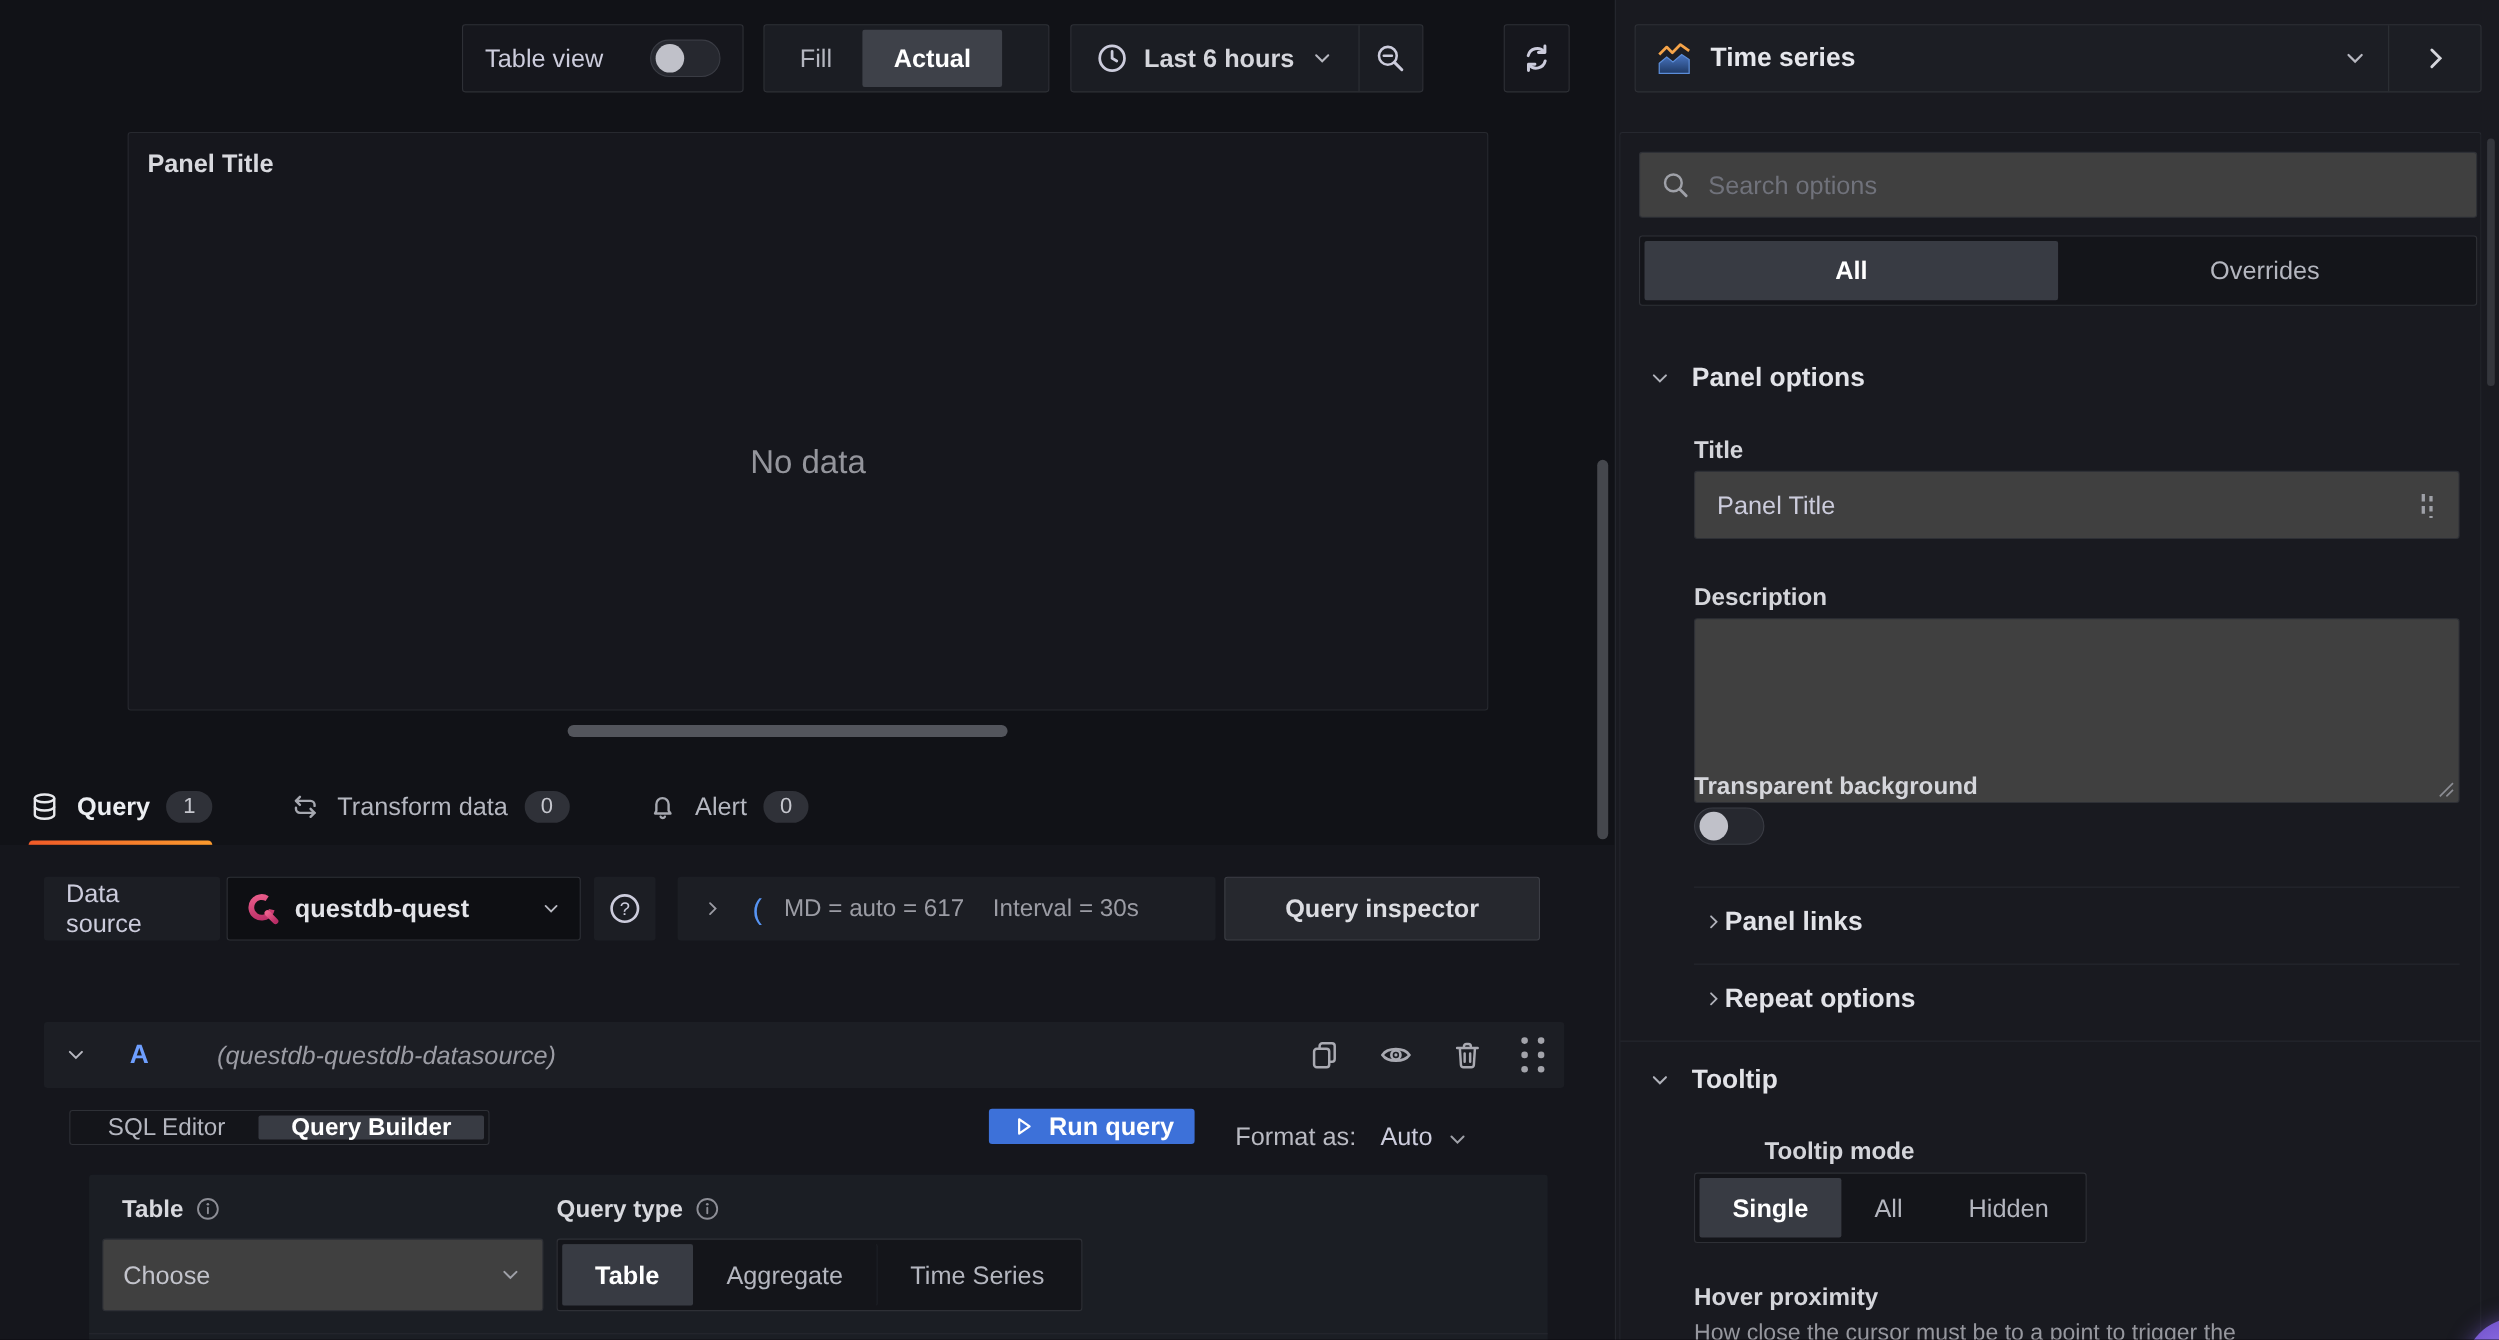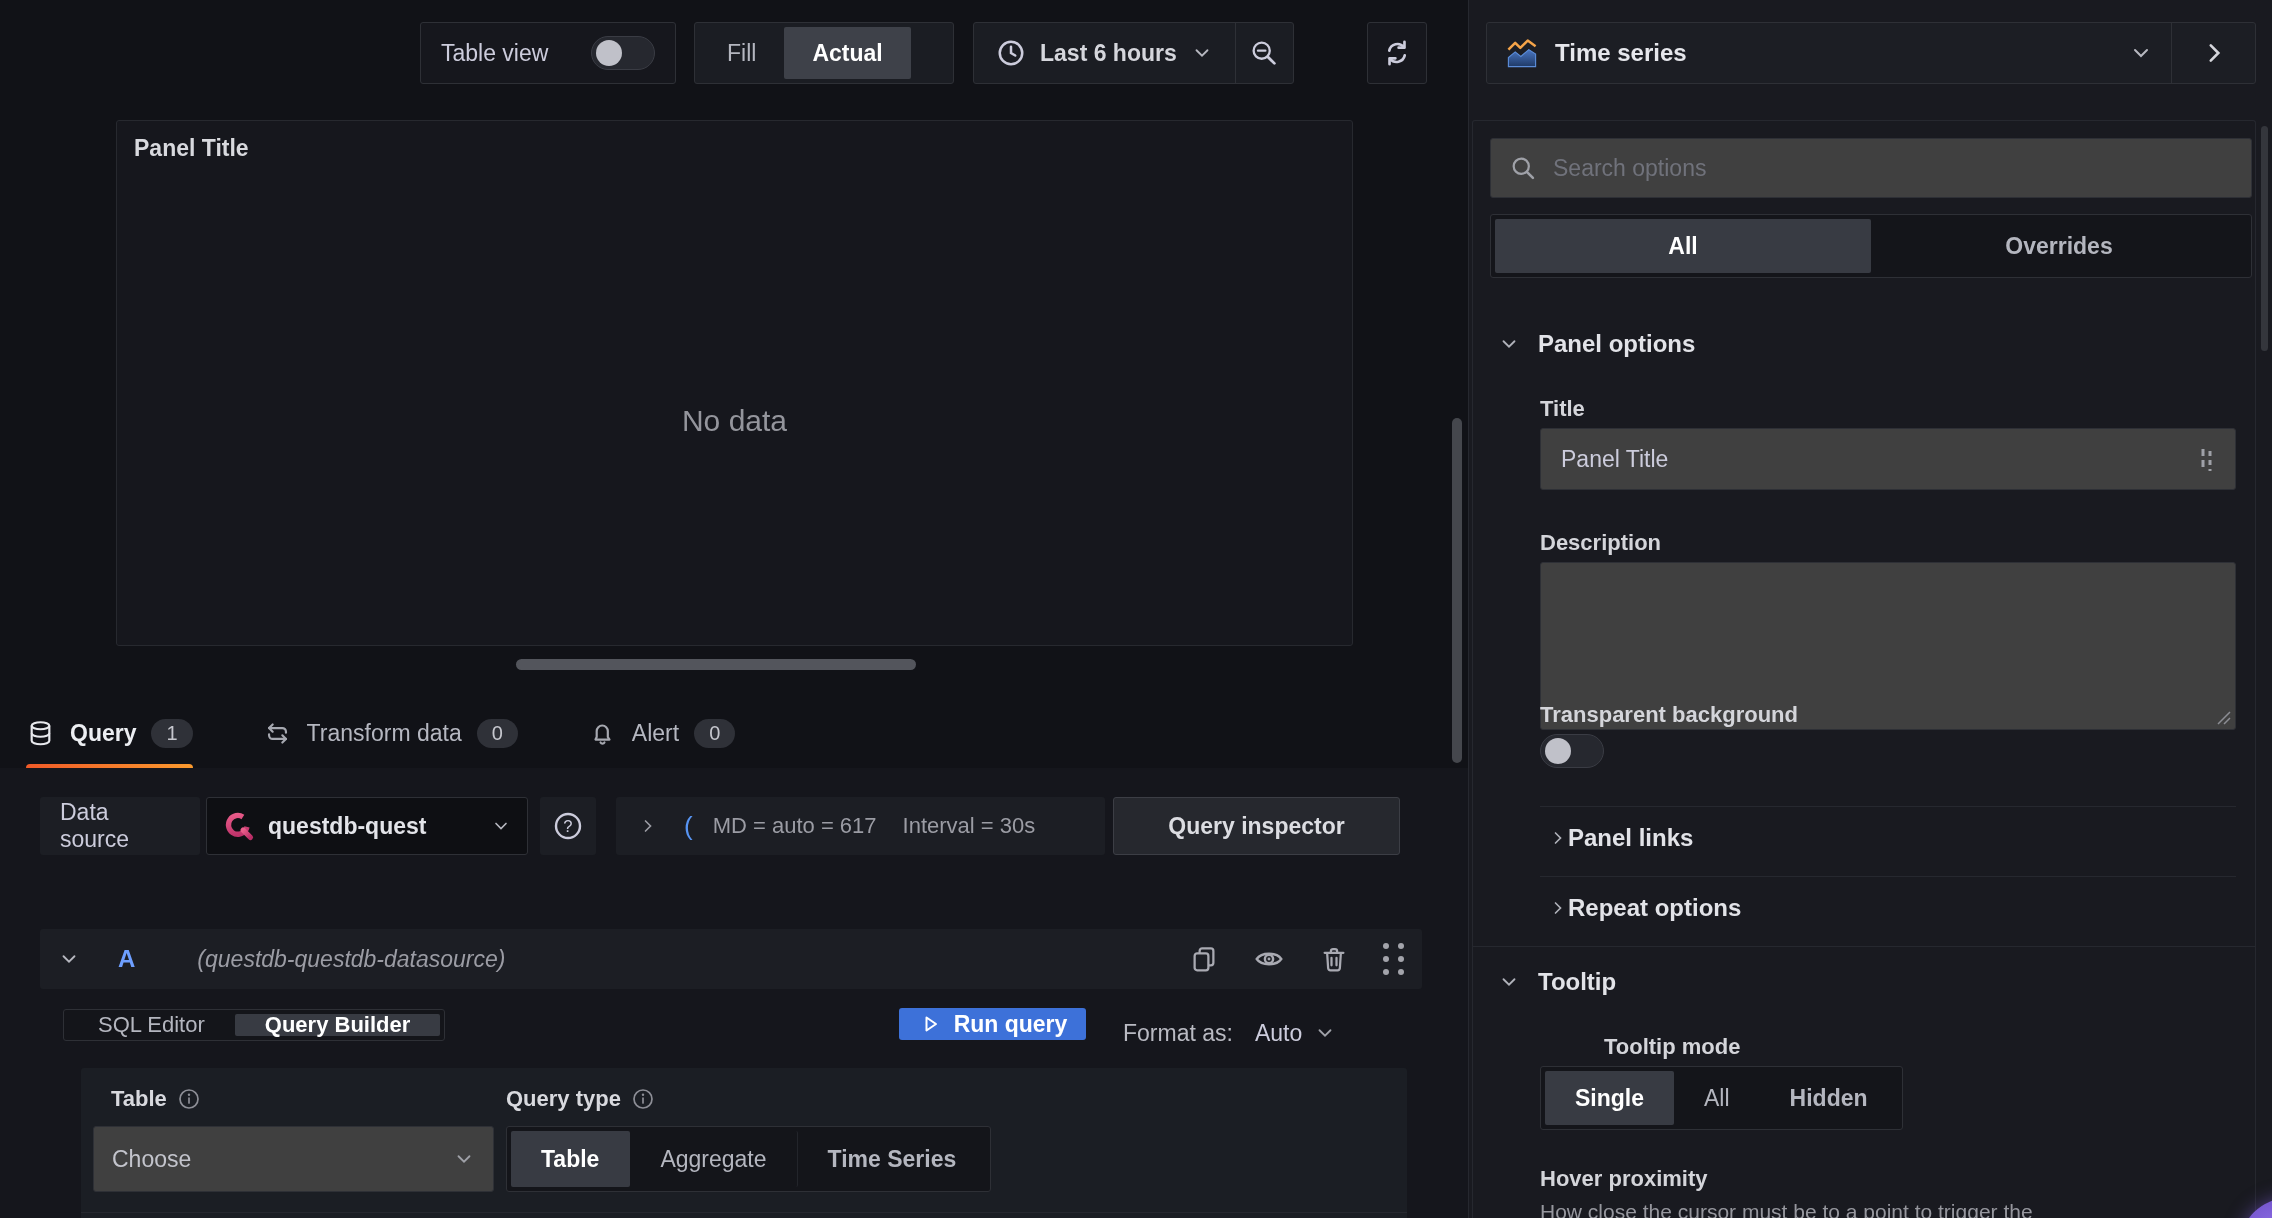--- a/index.html
+++ b/index.html
@@ -46,21 +46,21 @@
   .qletter { color:#6e9fff; font-size:24px; font-weight:700; }
   .qnote { color:#9b9ca4; font-size:23px; font-style:italic; }
   .qicons { margin-left:auto; display:flex; align-items:center; gap:34px; }
   .grip { display:grid; grid-template-columns:6px 6px; grid-gap:7px 9px; }
   .grip i { width:6px; height:6px; border-radius:50%; background:#a3a4ab; }
   .btn-primary { background:#3d71d9; border-radius:3px; display:flex; align-items:center; justify-content:center; gap:12px; color:#fff; font-size:23px; font-weight:600; }
   .builder { background:#1b1e24; border-radius:3px 3px 0 0; }
   .fieldlabel { display:flex; align-items:center; gap:10px; font-size:22px; font-weight:600; color:#d8d9de; }
   .radio-group { display:flex; align-items:stretch; background:#14151a; border:1px solid #2e3036; border-radius:3px; padding:4px; }
   .radio-group .seg { display:flex; align-items:center; justify-content:center; padding:0 30px; font-size:23px; color:#b4b6bf; border-radius:2px; border-right:1px solid #23252b; }
-  .radio-group .seg:last-child { border-right:none;font-weight:bold; }
+  .radio-group .seg:last-child { border-right:none; }
   .radio-group .seg.sel { background:#383b43; color:#ffffff; font-weight:700; border-right-color:transparent; }
 
   
   .pane { background:#191a20; border-left:1px solid #26282f; }
   .vizpicker { background:#1c1e24; border:1px solid #2e3036; border-radius:3px; display:flex; align-items:stretch; }
   .vizmain { display:flex; align-items:center; gap:16px; padding:0 18px; flex:1; font-size:24px; font-weight:600; color:#e6e7ec; }
   .optbox { border:1px solid #26282f; border-bottom:none; border-radius:3px 3px 0 0; }
   .searchwrap { display:flex; align-items:center; gap:14px; padding:0 18px; }
   .searchwrap input { flex:1; background:transparent; border:none; outline:none; color:#ccccdc; font-size:23px; font-family:inherit; }
   .searchwrap input::placeholder { color:#70727b; }
@@ -245,21 +245,21 @@
 
   <div class="abs btn-primary" style="left:899px; top:1008px; width:187px; height:32px;">
     <svg width="24" height="24" viewBox="0 0 24 24">
       <path d="M8.5 5.5L18 12l-9.5 6.5z" fill="none" stroke="#ffffff" stroke-width="2" stroke-linejoin="round"></path>
     </svg>
     <span>Run query</span>
   </div>
 
   <div class="abs tb-item" style="left:1123px; top:1008px; height:50px; gap:22px;">
     <span style="color:#b9bac2;">Format as:</span>
-    <span style="display:flex; align-items:center; gap:12px;">
+    <span style="display:flex; align-items:flex-end; gap:12px;">
       <span>Auto</span>
       <svg width="22" height="22" viewBox="0 0 24 24">
         <path d="M6 9l6 6 6-6" fill="none" stroke="#9fa1a8" stroke-width="2" stroke-linecap="round"></path>
       </svg>
     </span>
   </div>
 
   
   <div class="abs builder" style="left:81px; top:1068px; width:1326px; height:150px;">
     <div class="fieldlabel abs" style="left:30px; top:18px;">

